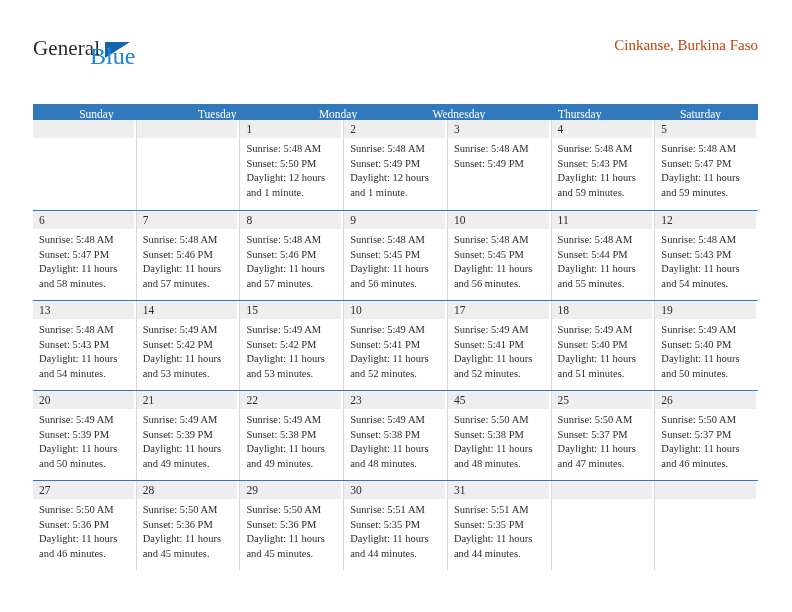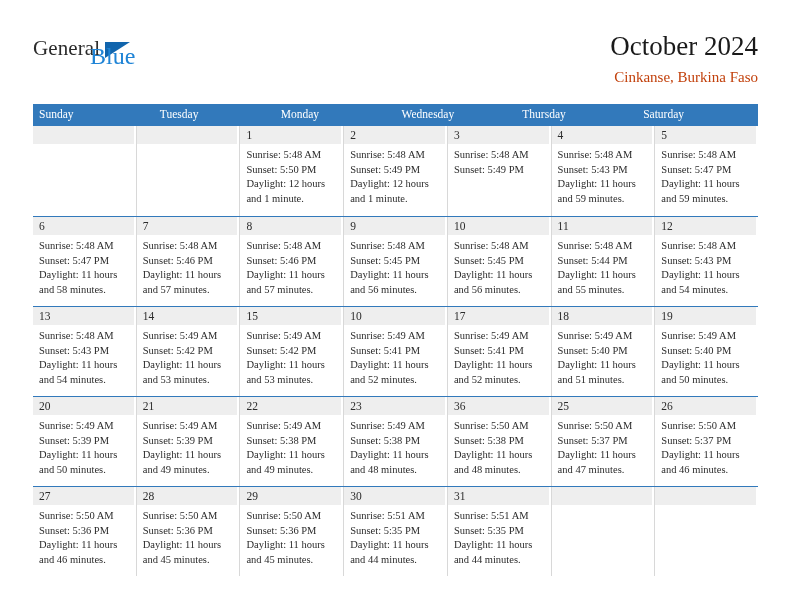--- a/index.html
+++ b/index.html
@@ -88,21 +88,22 @@
   
   .calendar {
     position: absolute;
     left: 33px;
     top: 104px;
     width: 725px;
   }
   .cal-head {
     display: flex;
     background: #3279bb;
-    height: 22px;
+    height: 16px;
+    text-align: center;
   }
   .cal-head .hcell {
     flex: 1 1 0;
     color: #ffffff;
     font-size: 11.5px;
     line-height: 21px;
     padding-left: 6px;
     box-sizing: border-box;
     overflow: hidden;
     white-space: nowrap;
@@ -164,21 +165,20 @@
 
   <div class="header">
 
     <div class="logo">
       <span class="logo-general">General</span>
       <span class="logo-triangle"></span>
       <span class="logo-blue">Blue</span>
     </div>
 
     <div class="title-wrap">
-      <h1 class="cal-title">October 2024</h1>
       <p class="cal-subtitle">Cinkanse, Burkina Faso</p>
     </div>
 
   </div>
 
   <div class="calendar">
     <div class="cal-head" id="weekday-header">
         <div class="hcell">Sunday</div>
         <div class="hcell">Tuesday</div>
         <div class="hcell">Monday</div>
@@ -401,21 +401,21 @@
             <div class="dateband"></div>
             <div class="datenum">23</div>
             <div class="info">
               <div>Sunrise: 5:49 AM</div>
               <div>Sunset: 5:38 PM</div>
               <div class="dl">Daylight: 11 hours and 48 minutes.</div>
             </div>
           </div>
           <div class="daycell">
             <div class="dateband"></div>
-            <div class="datenum">36</div>
+            <div class="datenum">45</div>
             <div class="info">
               <div>Sunrise: 5:50 AM</div>
               <div>Sunset: 5:38 PM</div>
               <div class="dl">Daylight: 11 hours and 48 minutes.</div>
             </div>
           </div>
           <div class="daycell">
             <div class="dateband"></div>
             <div class="datenum">25</div>
             <div class="info">

